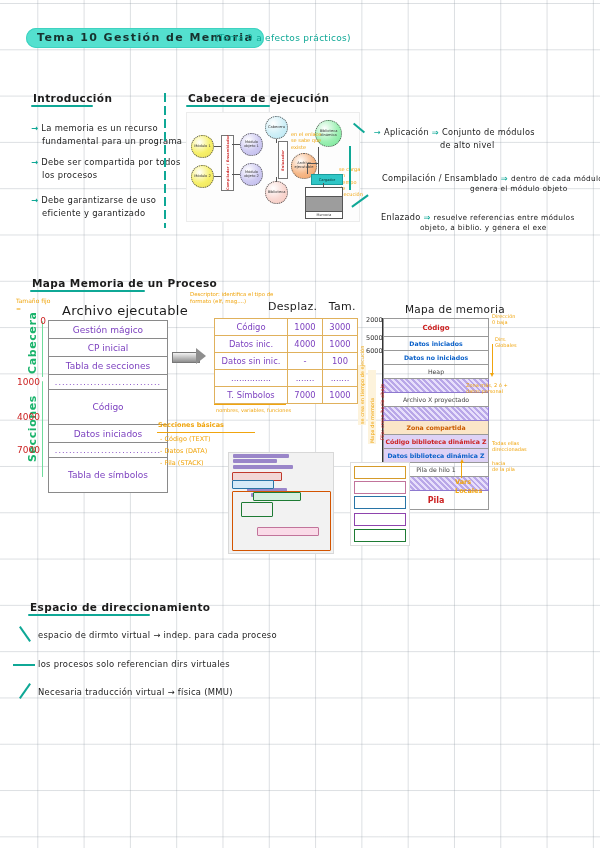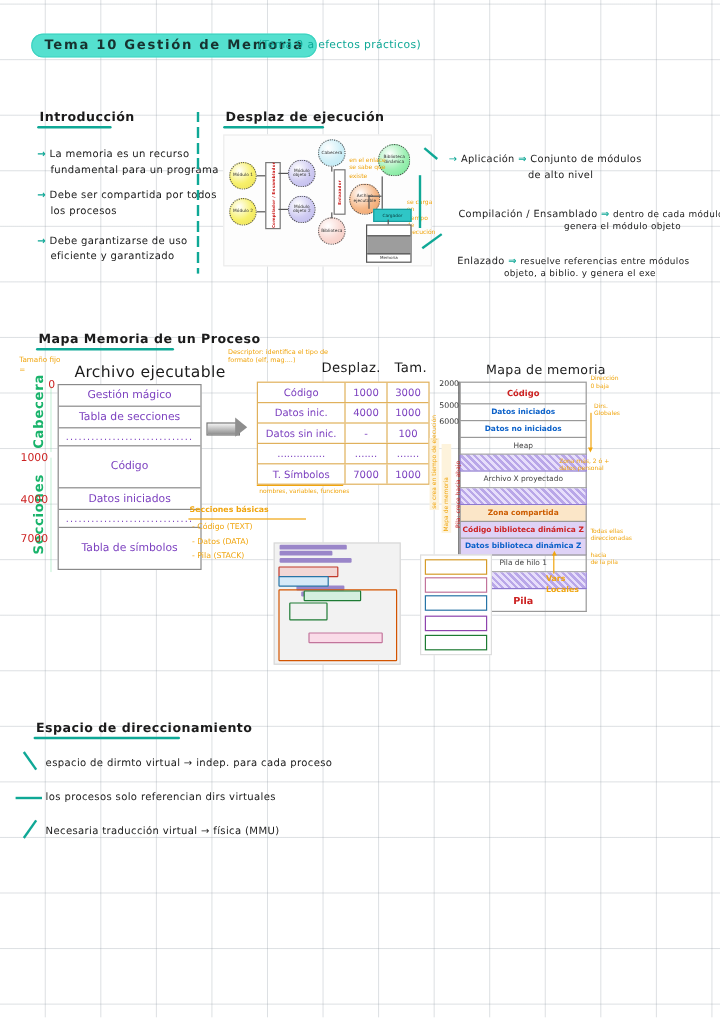--- a/index.html
+++ b/index.html
@@ -190,21 +190,21 @@
 <div class="abs hand bullet" style="left:42px;top:169px;">los procesos</div>
 
 <div class="abs hand bullet" style="left:31px;top:194px;">
   <span class="arrow-t">→</span>
   <span>Debe garantizarse de uso</span>
 </div>
 <div class="abs hand bullet" style="left:42px;top:207px;">eficiente y garantizado</div>
 
 <div class="abs" style="left:164px;top:93px;width:2px;height:135px;background:repeating-linear-gradient(#0fa896 0 9px,transparent 9px 13px);"></div>
 
-<div class="abs hand sec-head" style="left:188px;top:92px;">Desplaz de ejecución</div>
+<div class="abs hand sec-head" style="left:188px;top:92px;">Cabecera de ejecución</div>
 <div class="abs sec-underline" style="left:186px;top:105px;width:84px;"></div>
 
 <div class="abs" id="scheme-box">
 
   <div class="node n-yellow" style="left:4px;top:22px;width:23px;height:23px;">Módulo 1</div>
   <div class="node n-yellow" style="left:4px;top:52px;width:23px;height:23px;">Módulo 2</div>
 
   <div class="vbar" style="left:34px;top:22px;width:11px;height:54px;">
     <span>Compilador / Ensamblador</span>
   </div>
@@ -286,20 +286,21 @@
 <div class="brace" style="left:42px;top:381px;height:96px;"></div>
 
 <div class="addr" style="left:20px;top:316px;">0</div>
 <div class="addr" style="left:14px;top:377px;">1000</div>
 <div class="addr" style="left:14px;top:412px;">4000</div>
 <div class="addr" style="left:14px;top:445px;">7000</div>
 
 <div class="abs hand" id="exe-title">Archivo ejecutable</div>
 <div class="abs" id="exe-table">
   <div class="row">Gestión mágico</div>
+  <div class="row">CP inicial</div>
   <div class="row">Tabla de secciones</div>
   <div class="row dots">..............................</div>
   <div class="row big">Código</div>
   <div class="row">Datos iniciados</div>
   <div class="row dots">..............................</div>
   <div class="row big">Tabla de símbolos</div>
 </div>
 
 <div class="abs" style="left:172px;top:352px;width:26px;height:9px;background:linear-gradient(#f2f2f2,#8e8e8e);border:1px solid #777;"></div>
 <div class="abs" style="left:196px;top:348px;width:0;height:0;border-top:8px solid transparent;border-bottom:8px solid transparent;border-left:10px solid #8e8e8e;"></div>

